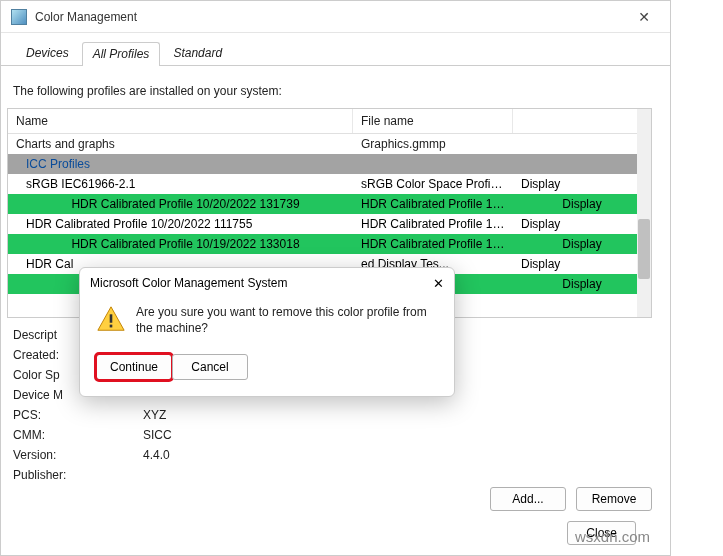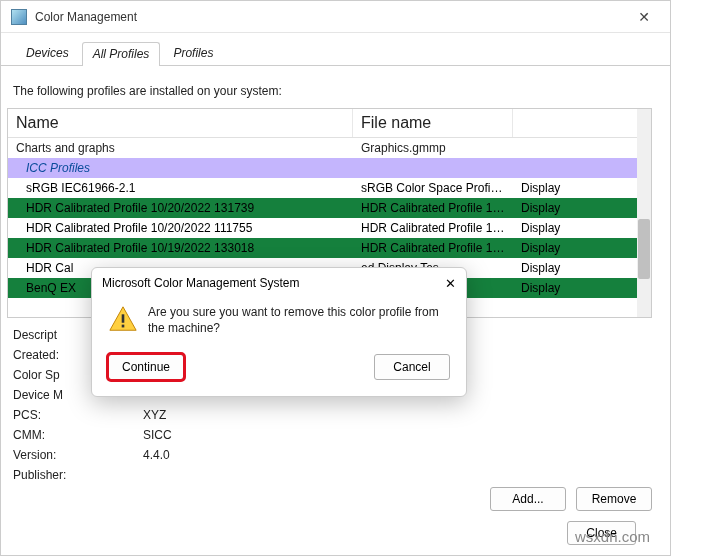--- a/index.html
+++ b/index.html
@@ -8,71 +8,71 @@
 .titlebar { height: 32px; display: flex; align-items: center; padding: 0 4px; border-bottom: 1px solid #e5e5e5; }
 .title-icon { width: 16px; height: 16px; background: linear-gradient(135deg,#b0e0f0 0%,#5090c0 100%); margin: 0 8px 0 6px; border:1px solid #5080a0; }
 .titlebar-text { font-size: 12px; color: #333; flex: 1; }
 .close-x { width: 44px; height: 30px; display: flex; align-items: center; justify-content: center; font-size: 14px; color: #444; cursor: pointer; }
 .tabs { display: flex; padding: 8px 14px 0 14px; border-bottom: 1px solid #ccc; gap: 2px; }
 .tab { font-size: 12px; padding: 4px 10px 5px 10px; border: 1px solid transparent; border-bottom: none; cursor: pointer; color: #222; font-style: italic; }
 .tab.active { border-color: #ccc; background: #fff; position: relative; top: 1px; border-radius: 3px 3px 0 0; }
 .body { padding: 12px 18px 0 6px; }
 .intro { font-size: 12px; color: #222; margin: 6px 6px 10px 6px; }
 .table-wrap { border: 1px solid #ccc; height: 210px; overflow: hidden; position: relative; }
-.thead { display: flex; border-bottom: 1px solid #e0e0e0; background: #fff; font-size: 16px; }
+.thead { display: flex; border-bottom: 1px solid #e0e0e0; background: #fff; font-size: 12px; }
 .th { padding: 5px 8px; border-right: 1px solid #e8e8e8; color: #222; }
 .th.name { width: 345px; }
 .th.file { width: 160px; }
 .th.class { flex: 1; }
 .tbody { font-size: 12px; }
 .trow { display: flex; height: 20px; align-items: center; }
-.trow.highlight { background: #c4b5fd; font-style: italic; }
-.trow.alt { background: #15803d; }
+.trow.highlight { background: #a3a3a3; }
+.trow.alt { background: #22c55e; text-align: center; }
 .cell { padding: 0 8px; white-space: nowrap; overflow: hidden; text-overflow: ellipsis; }
 .cell.name { width: 345px; }
 .cell.file { width: 160px; }
 .cell.class { flex: 1; }
 .cat-row { color: #222; }
 .cat-row.sel { color: #0a4c9a; }
 .indent { padding-left: 18px; }
 .scrollbar { position: absolute; right: 0; top: 0; width: 14px; height: 100%; background: #f0f0f0; }
 .scroll-thumb { position: absolute; right: 1px; top: 110px; width: 12px; height: 60px; background: #c0c0c0; border-radius: 2px; }
 .details { margin: 10px 6px 0 6px; font-size: 12px; color: #222; }
 .drow { display: flex; height: 20px; }
 .dlabel { width: 130px; }
 .dval { flex: 1; }
 .footer { position: absolute; bottom: 44px; right: 18px; display: flex; gap: 10px; }
 .btn { font-size: 12px; padding: 4px 0; width: 76px; border: 1px solid #b0b0b0; background: #fdfdfd; border-radius: 3px; cursor: pointer; text-align: center; }
 .close-footer { position: absolute; bottom: 10px; right: 34px; font-size: 12px; padding: 4px 18px; border: 1px solid #b0b0b0; background: #fdfdfd; border-radius: 3px; cursor: pointer; }
 .watermark { position: absolute; bottom: 10px; right: 20px; font-size: 15px; color: #888; pointer-events: none; text-align: right; }
-.dialog { position: absolute; left: 90px; top: 266px; width: 376px; background: #fff; box-shadow: 0 6px 24px rgba(0,0,0,.25); border: 1px solid #ccc; border-radius: 6px; z-index: 10; }
+.dialog { position: absolute; left: 78px; top: 266px; width: 376px; background: #fff; box-shadow: 0 6px 24px rgba(0,0,0,.25); border: 1px solid #ccc; border-radius: 6px; z-index: 10; }
 .dialog-title { display: flex; align-items: center; height: 30px; padding: 0 10px; font-size: 12px; }
 .dialog-title span { flex: 1; }
 .dialog-body { display: flex; padding: 6px 16px 16px 16px; gap: 10px; }
 .warn-icon svg { width: 30px; height: 30px; }
 .dialog-msg { font-size: 12px; color: #222; line-height: 1.35; }
-.dialog-btns { display: flex; justify-content: space-between; padding: 0 16px 16px 16px; }
+.dialog-btns { display: flex; justify-content: flex-start; padding: 0 16px 16px 16px; }
 .dbtn { font-size: 12px; padding: 5px 0; width: 76px; border: 1px solid #b0b0b0; background: #fdfdfd; border-radius: 3px; cursor: pointer; text-align: center; }
 .highlight-red { outline: 3px solid #e01020; outline-offset: -1px; }
 </style>
 </head>
 <body>
 
 <div class="window">
 
   <div class="titlebar">
     <div class="title-icon"></div>
     <div class="titlebar-text">Color Management</div>
     <div class="close-x">✕</div>
   </div>
 
   <div class="tabs">
     <div class="tab">Devices</div>
     <div class="tab active">All Profiles</div>
-    <div class="tab">Profiles</div>
+    <div class="tab">Standard</div>
   </div>
 
   <div class="body">
     <div class="intro">The following profiles are installed on your system:</div>
 
     <div class="table-wrap">
       <div class="thead">
         <div class="th name">Name</div>
         <div class="th file">File name</div>
       </div>

